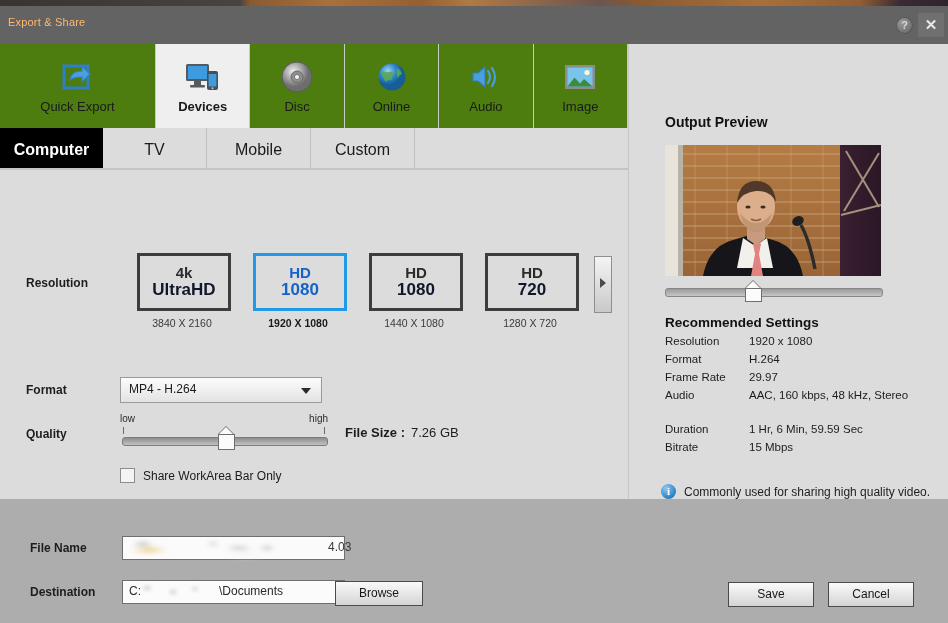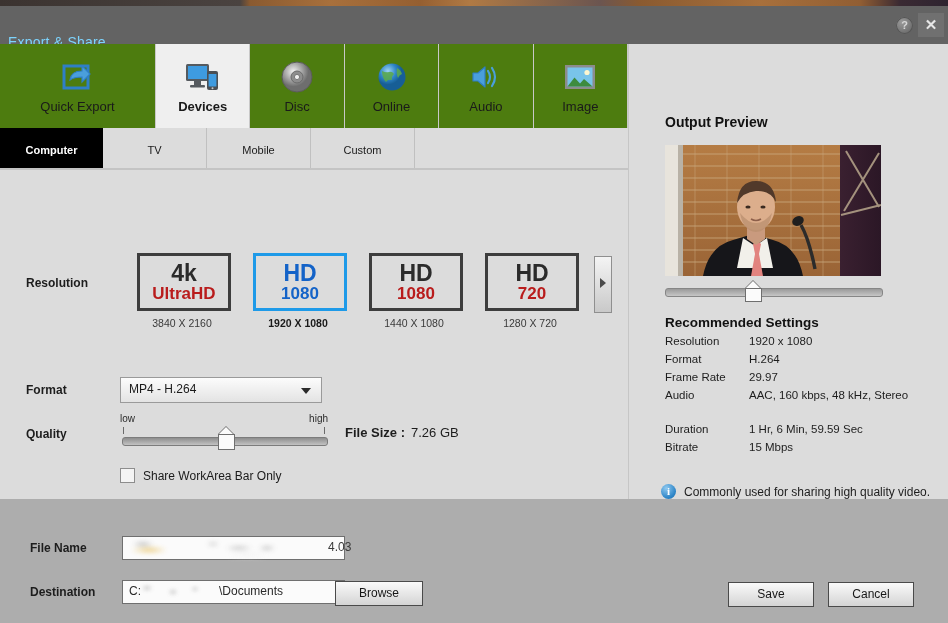--- a/index.html
+++ b/index.html
@@ -21,22 +21,22 @@
         #6b5550 600px,#8a5a30 640px,#a8703c 760px,#915e33 860px,
         #3a2a33 900px,#2e2430 948px);
   }
 
   
   .titlebar{
     position:absolute;left:0;top:6px;width:948px;height:38px;
     background:#636363;
   }
   .titlebar .title{
-    position:absolute;left:8px;top:28px;
-    font-size:14px;color:#7dd3fc;letter-spacing:.2px;
+    position:absolute;left:8px;top:10px;
+    font-size:11px;color:#fdba74;letter-spacing:.2px;
   }
   .help-btn{
     position:absolute;right:35px;top:11px;width:17px;height:17px;
     border-radius:50%;
     background:radial-gradient(circle at 35% 30%,#9a9a9a,#707070 70%,#5e5e5e);
     box-shadow:0 0 0 1px #555 inset;
     cursor:pointer;
   }
   .help-btn span{
     display:block;text-align:center;font-size:11px;line-height:17px;
@@ -75,21 +75,21 @@
   .cat-label{font-size:13px;color:#1a1a1a;margin-top:1px;}
   .cat-tab.active .cat-label{font-weight:bold;}
 
   
   .sub-tabs{
     position:absolute;left:0;top:84px;width:628px;height:40px;
     display:flex;background:#dcdcdc;
   }
   .sub-tab{
     height:44px;display:flex;align-items:center;justify-content:center;
-    font-size:11px;color:#1a1a1a;cursor:pointer;
+    font-size:16px;color:#1a1a1a;cursor:pointer;
     border-right:1px solid #c0c0c0;background:#dcdcdc;
   }
   .sub-tab.active{background:#000000;color:#ffffff;font-weight:bold;border-right:none;}
   .sub-tab.filler{flex:1;cursor:default;border-right:none;}
   .sub-underline{
     position:absolute;left:0;top:124px;width:628px;height:2px;background:#c4c4c4;
   }
 
   
   .left-body{
@@ -101,22 +101,22 @@
 
   
   .presets{position:absolute;left:137px;top:83px;display:flex;gap:26px;}
   .preset{width:90px;text-align:center;cursor:pointer;}
   .preset-box{
     width:88px;height:52px;border:3px solid #3d3d3d;background:#dcdcdc;
     display:flex;flex-direction:column;align-items:center;justify-content:center;
     line-height:1.05;
   }
   .preset.selected .preset-box{border-color:#1e9ae8;}
-  .preset-box .l1{font-size:23px;font-weight:bold;color:#2b2b2b;}
-  .preset-box .l2{font-size:17px;font-weight:bold;color:#b91c1c;}
+  .preset-box .l1{font-size:15px;font-weight:bold;color:#2b2b2b;}
+  .preset-box .l2{font-size:17px;font-weight:bold;color:#0f172a;}
   .preset.selected .preset-box .l1,.preset.selected .preset-box .l2{color:#1463c8;}
   .preset-sub{font-size:10.5px;color:#3a3a3a;margin-top:6px;}
   .preset.selected .preset-sub{font-weight:bold;color:#1a1a1a;}
 
   .scroll-next{
     position:absolute;left:594px;top:86px;width:16px;height:55px;
     background:linear-gradient(180deg,#f4f4f4,#c9c9c9);
     border:1px solid #8f8f8f;cursor:pointer;
   }
   .scroll-next .arr{

